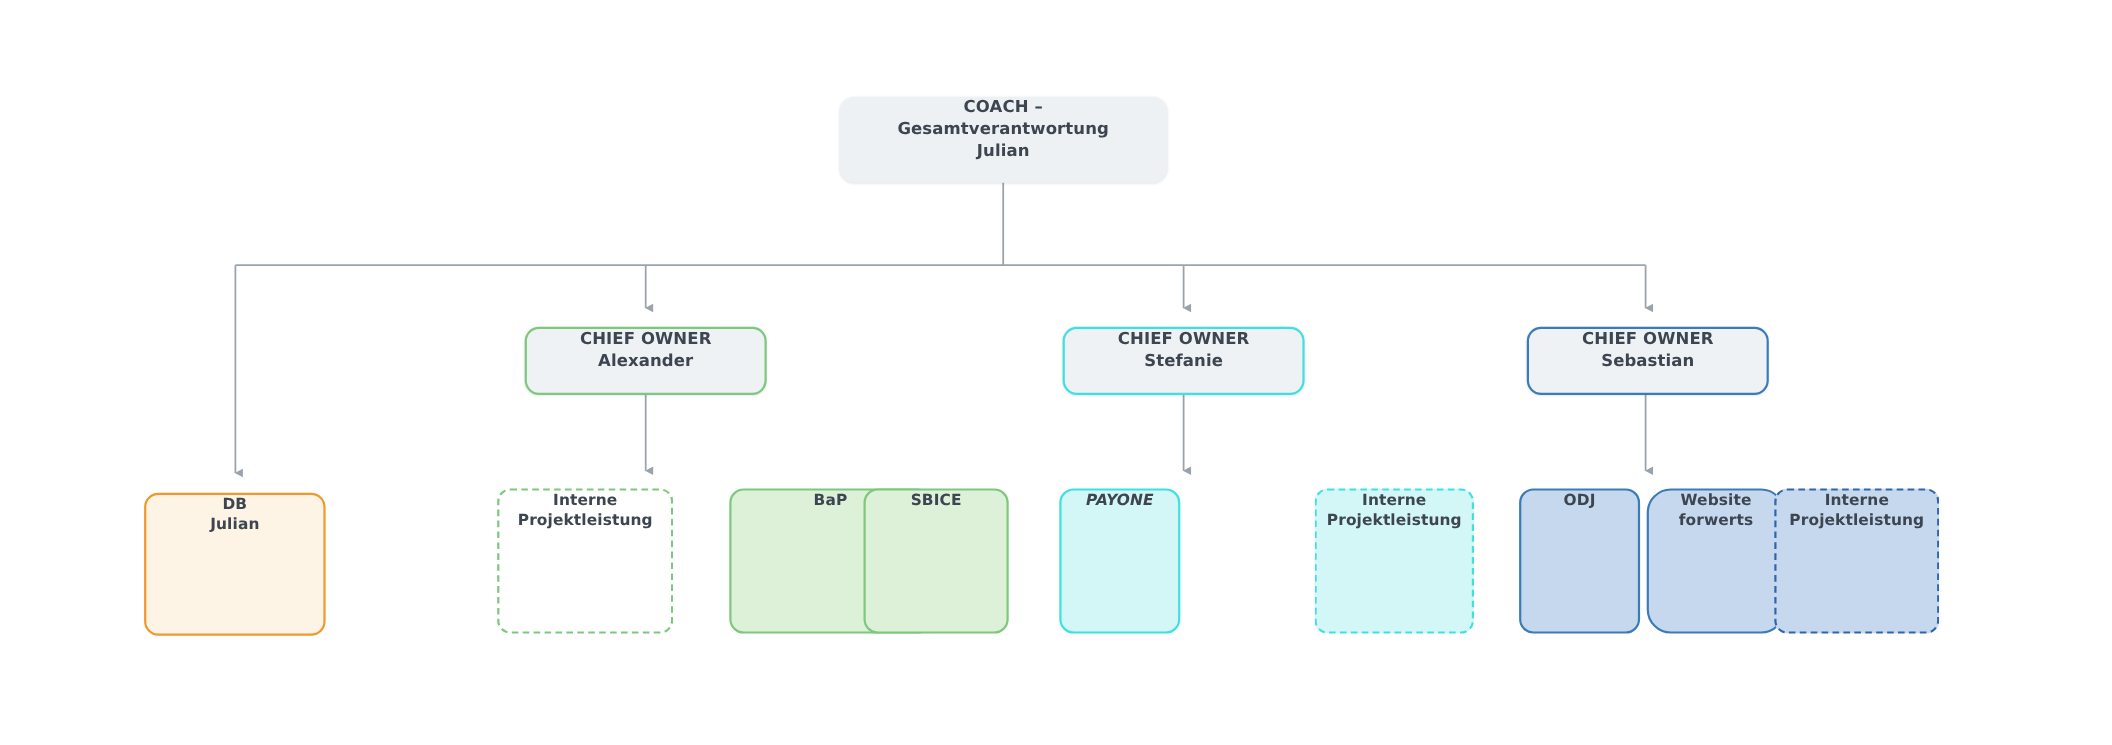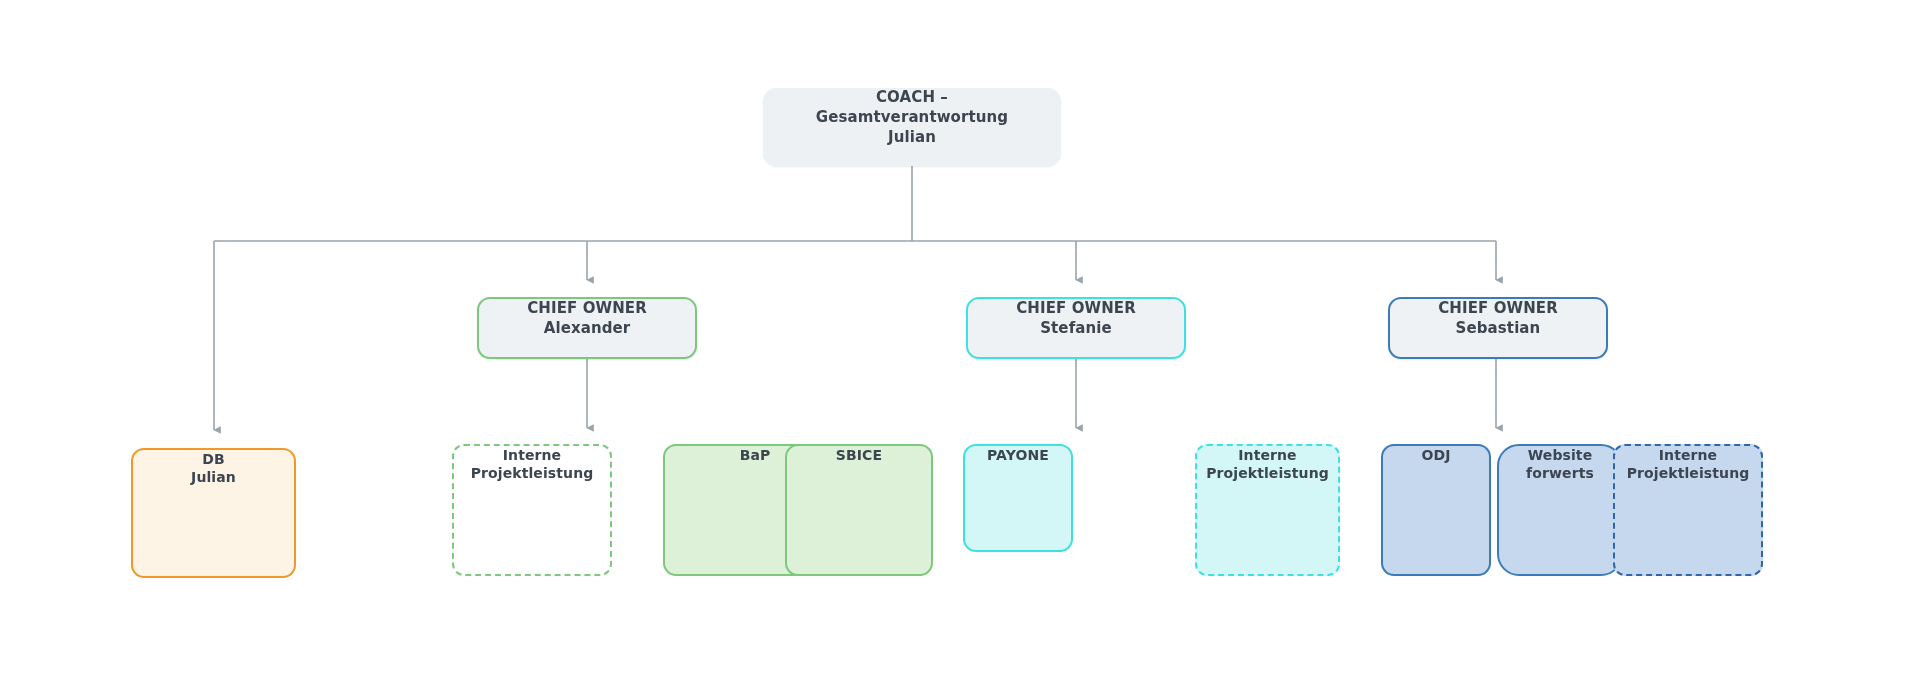--- a/index.html
+++ b/index.html
@@ -135,25 +135,25 @@
     <span class="lines line-sm">
       <span>Interne</span><br>
       <span>Projektleistung</span>
     </span>
   </div>
 
   <div class="node leaf leaf-green" style="left:615px;top:444px;width:184px;height:132px;margin-left:48px;">
     <span class="lines line-sm">BaP</span>
   </div>
 
-  <div class="node leaf leaf-green" style="left:785px;top:444px;width:148px;height:132px;">
+  <div class="node leaf leaf-green" style="left:785px;top:444px;width:132px;height:132px;">
     <span class="lines line-sm">SBICE</span>
   </div>
 
-  <div class="node leaf leaf-cyan" style="left:963px;top:444px;width:110px;height:108px;">
+  <div class="node leaf leaf-cyan" style="left:963px;top:444px;width:110px;height:132px;font-style:italic;">
     <span class="lines line-sm">PAYONE</span>
   </div>
 
 
   <div class="node leaf-dashed-cyan" style="left:1195px;top:444px;width:145px;height:132px;">
     <span class="lines line-sm">
       <span>Interne</span><br>
       <span>Projektleistung</span>
     </span>
   </div>

